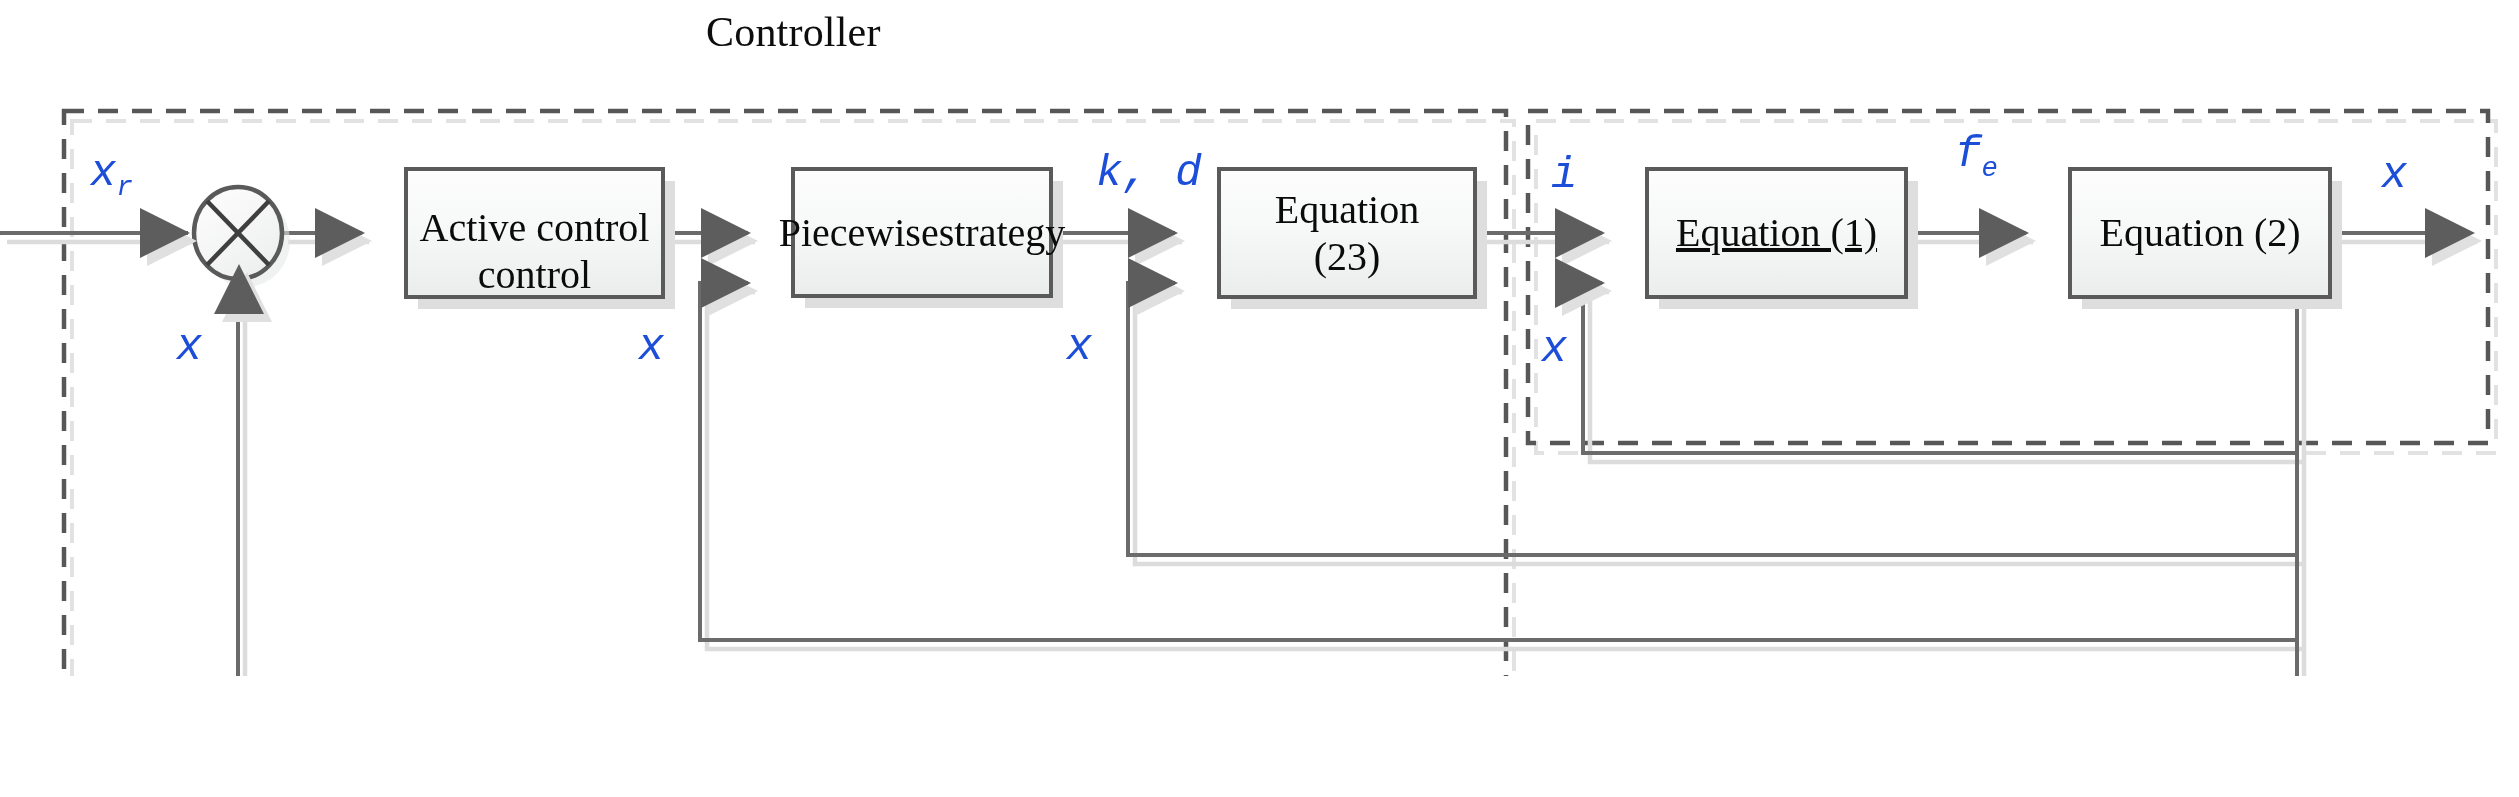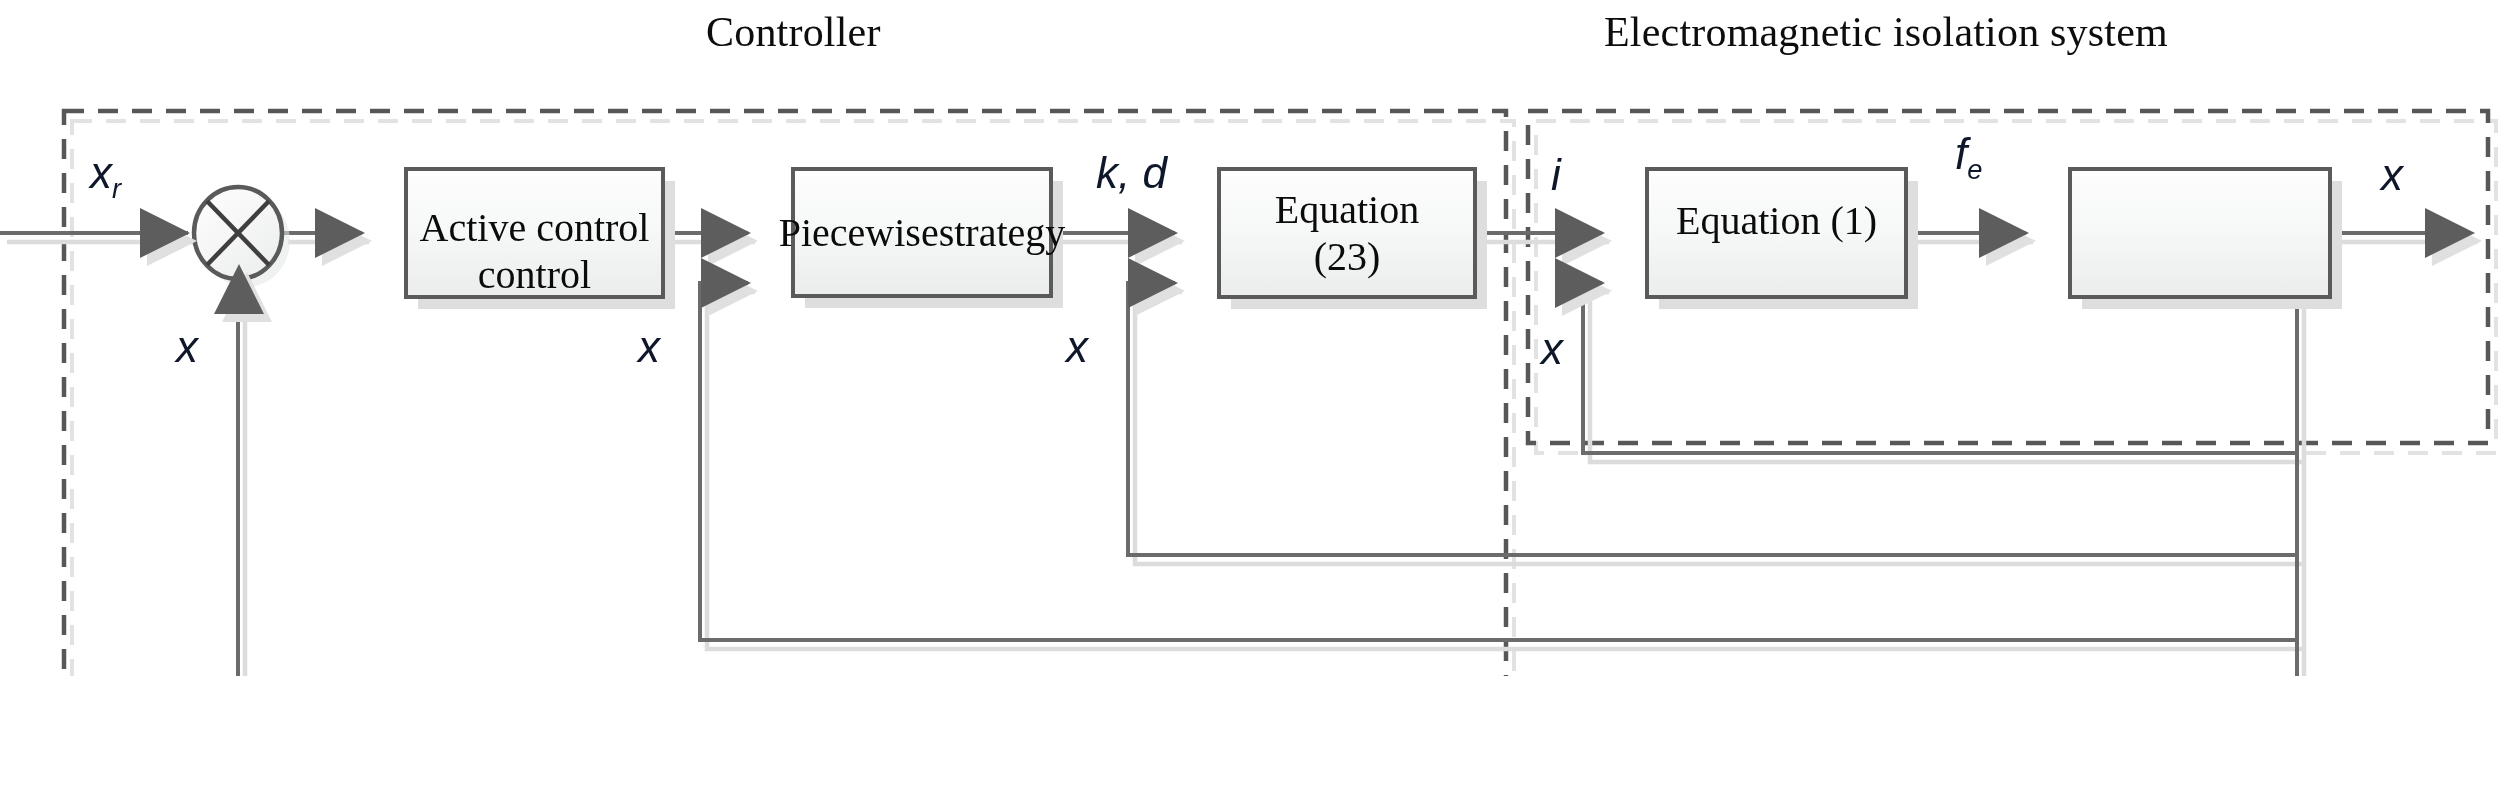--- a/index.html
+++ b/index.html
@@ -39,24 +39,24 @@
     text-align: center;
     font-family: "Liberation Serif", "DejaVu Serif", serif;
     font-size: 40px;
     line-height: 1.18;
     color: #0b0b0b;
     pointer-events: none;
   }
   
   .sig {
     position: absolute;
-    font-family: Liberation Sans, sans-serif;
+    font-family: Liberation Mono, monospace;
     font-style: italic;
     font-size: 44px;
-    color: #0f172a;
+    color: #1d4ed8;
     white-space: nowrap;
   }
   .sig sub {
     font-size: 0.62em;
     font-style: italic;
   }
 </style>
 </head>
 <body>
 
@@ -178,41 +178,43 @@
         <polygon points="1555,208 1605,233 1555,258"></polygon>
         <polygon points="1555,258 1605,283 1555,308"></polygon>
         <polygon points="1979,208 2029,233 1979,258"></polygon>
         <polygon points="2425,208 2475,233 2425,258"></polygon>
         <polygon points="214,314 239,264 264,314"></polygon>
       </g>
     </g>
   </svg>
 
   <div class="group-title" style="left:706px; top:8px;">Controller</div>
-  <div class="group-title" style="left:1604px; top:8px;">Electromagnetic isolation system</div>
 
   <div class="block-label" style="left:406px; top:187px; width:257px; height:128px; flex-direction:column;">
     <span>Active control</span>
     <span>control</span>
   </div>
 
   <div class="block-label" style="left:793px; top:169px; width:258px; height:127px; flex-direction:row;">
     <span>Piecewise</span>
     <span>strategy</span>
   </div>
 
   <div class="block-label" style="left:1219px; top:169px; width:256px; height:128px; flex-direction:column;">
     <span>Equation</span>
     <span>(23)</span>
   </div>
 
-  <div class="block-label" style="left:1647px; top:157px; width:259px; height:128px;">
+  <div class="block-label" style="left:1647px; top:169px; width:259px; height:128px;text-decoration:underline;">
     <span>Equation (1)</span>
   </div>
 
+  <div class="block-label" style="left:2070px; top:169px; width:260px; height:128px;">
+    <span>Equation (2)</span>
+  </div>
 
   <div class="sig" style="left:90px; top:148px;">
     <span>x</span><sub>r</sub>
   </div>
 
   <div class="sig" style="left:176px; top:322px;">x</div>
 
   <div class="sig" style="left:638px; top:322px;">x</div>
 
   <div class="sig" style="left:1066px; top:322px;">x</div>

